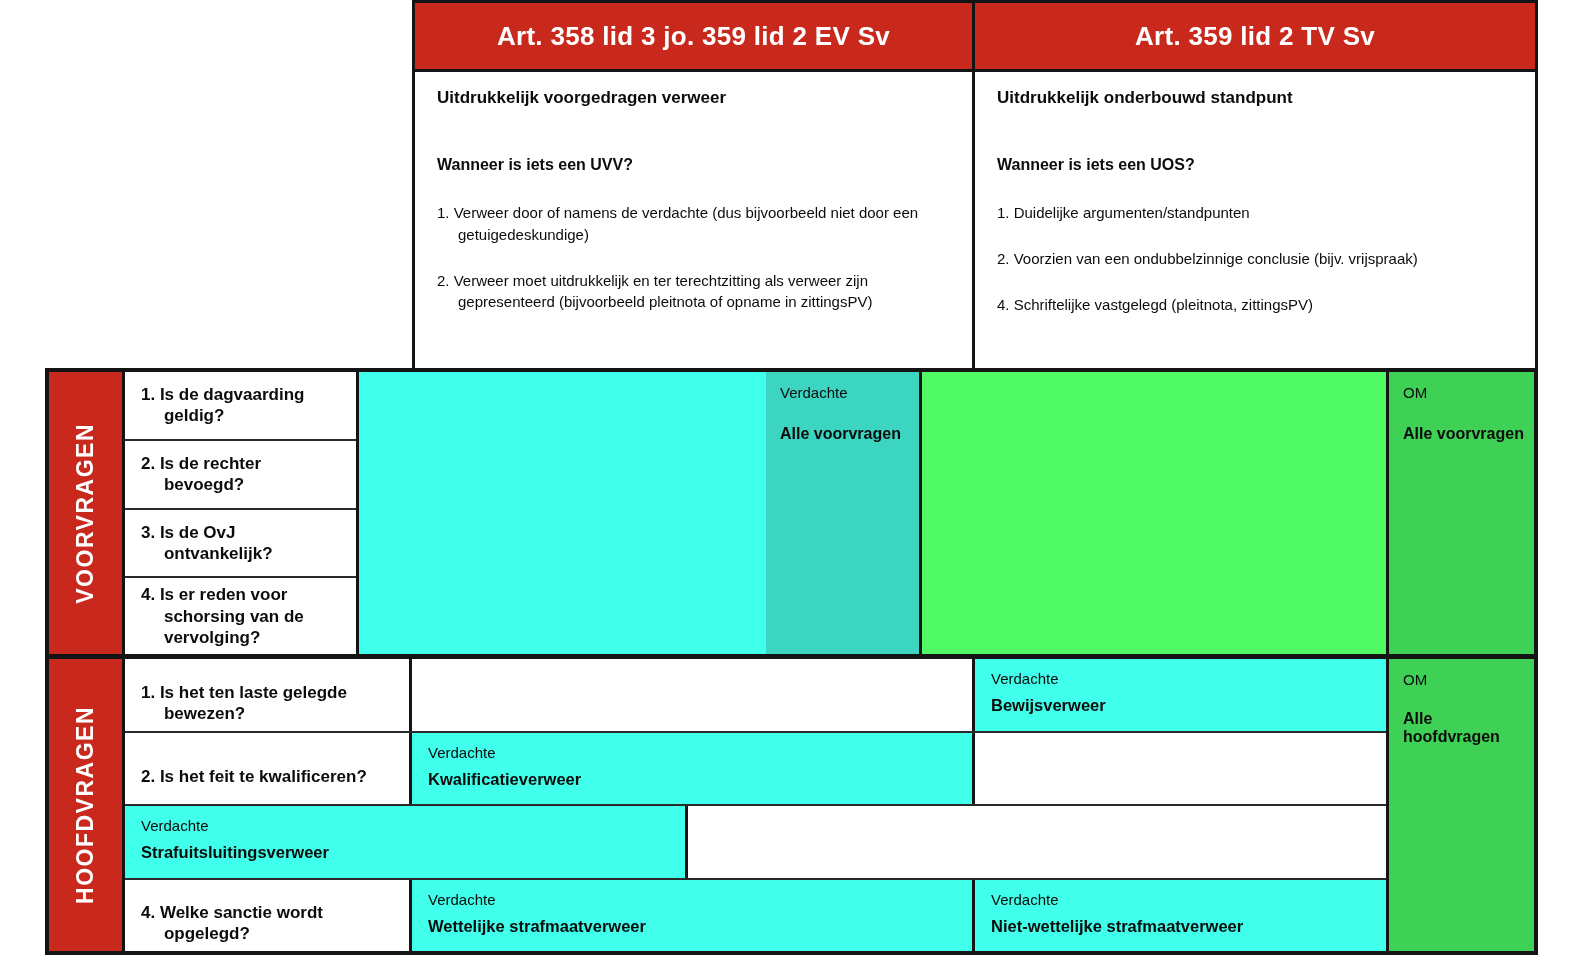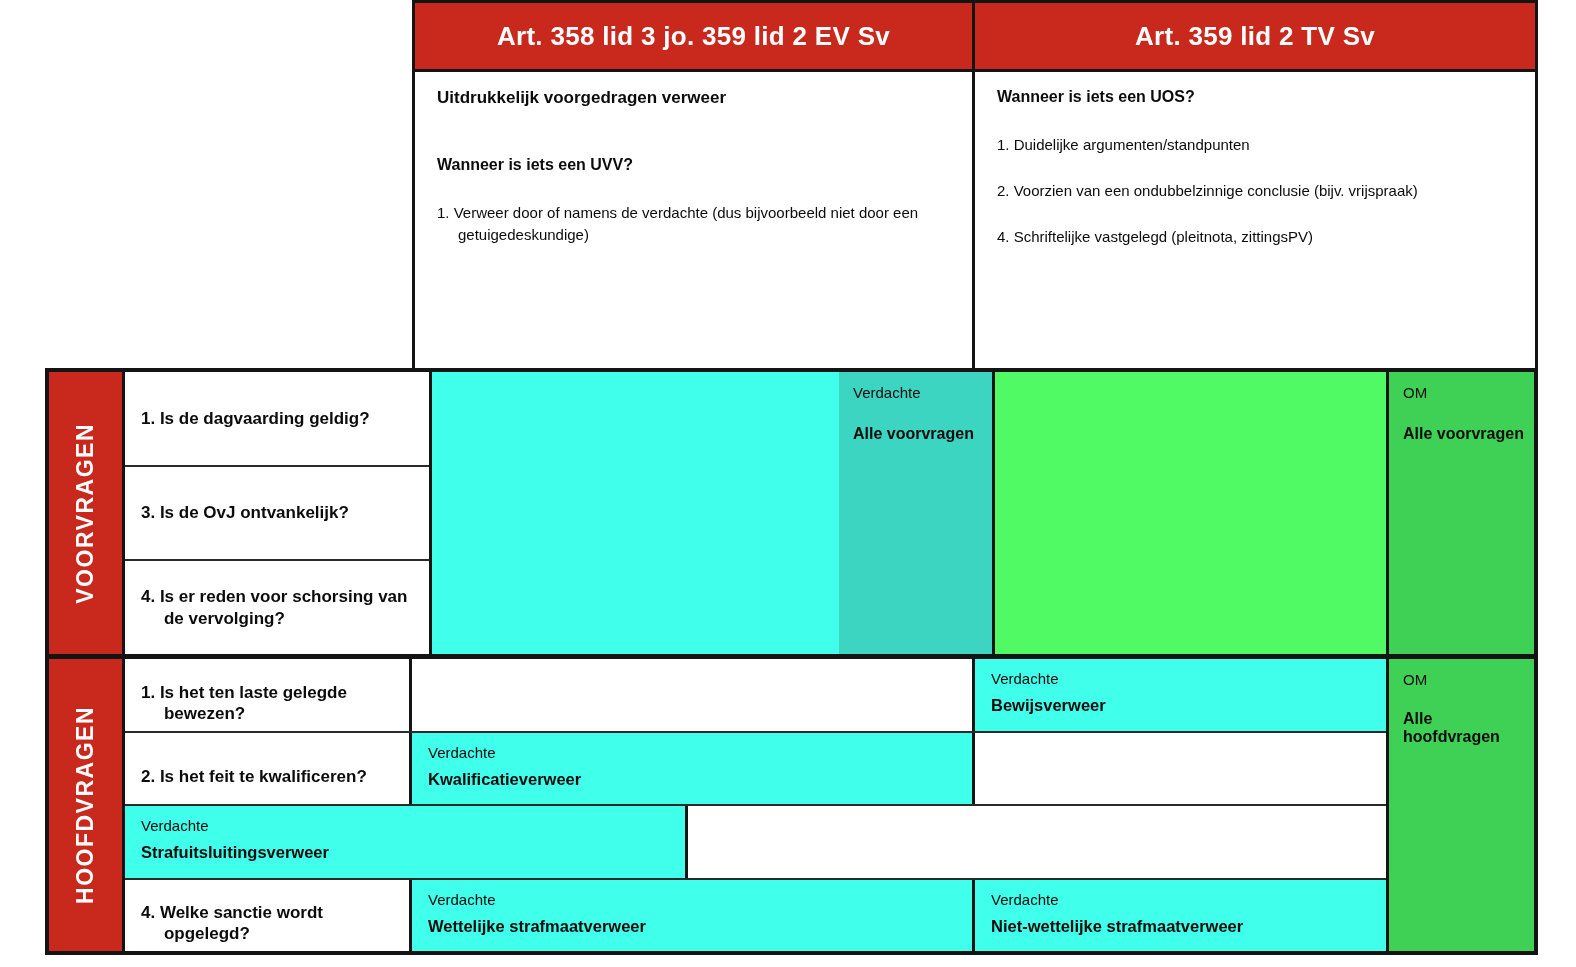--- a/index.html
+++ b/index.html
@@ -54,21 +54,21 @@
   .red-bar{
     width:76px; background:var(--red); border-right:3px solid var(--border);
     display:flex; align-items:center; justify-content:center;
   }
   .vlabel{
     writing-mode:vertical-rl; transform:rotate(180deg);
     color:#fff; font-weight:700; font-size:23px; letter-spacing:1.5px; white-space:nowrap;
   }
 
   
-  .qcol{width:307px; border-right:3px solid var(--border); display:flex; flex-direction:column; background:#fff;}
+  .qcol{width:234px; border-right:3px solid var(--border); display:flex; flex-direction:column; background:#fff;}
   .qrow{flex:1; display:flex; align-items:center; padding:6px 14px 6px 16px;}
   .qrow:not(:last-child){border-bottom:2px solid var(--thin);}
   .qtext{font-size:17px; font-weight:700; line-height:1.25; padding-left:1.35em; text-indent:-1.35em;}
 
   .voor-col1{width:563px; background:var(--cyan); border-right:3px solid var(--border); position:relative;}
   .voor-col1 .strip{position:absolute; top:0; right:0; bottom:0; width:153px; background:var(--teal);}
   .voor-col2{flex:1; background:var(--green); position:relative;}
   .voor-col2 .strip{position:absolute; top:0; right:0; bottom:0; width:148px; background:var(--dark-green); border-left:3px solid var(--border);}
   .strip{padding:12px 10px 0 14px;}
   .strip .actor{font-size:15px; margin-bottom:24px;}
@@ -100,40 +100,45 @@
   <div class="header-band">
     <div class="header-cell c1">Art. 358 lid 3 jo. 359 lid 2 EV Sv</div>
     <div class="header-cell c2">Art. 359 lid 2 TV Sv</div>
   </div>
 
   <div class="desc-band">
     <div class="desc-cell c1">
       <div class="intro"><span>Uitdrukkelijk </span><span class="kw">voorgedragen</span><span> verweer</span></div>
       <div class="desc-q">Wanneer is iets een UVV?</div>
       <div class="criteria-item">1. Verweer door of namens de verdachte (dus bijvoorbeeld niet door een getuigedeskundige)</div>
+      <div class="criteria-item">2. Verweer moet uitdrukkelijk en ter terechtzitting als verweer zijn gepresenteerd (bijvoorbeeld pleitnota of opname in zittingsPV)</div>
     </div>
     <div class="desc-cell c2">
+      <div class="intro"><span>Uitdrukkelijk </span><span class="kw">onderbouwd</span><span> standpunt</span></div>
       <div class="desc-q">Wanneer is iets een UOS?</div>
       <div class="criteria-item">1. Duidelijke argumenten/standpunten</div>
       <div class="criteria-item">2. Voorzien van een ondubbelzinnige conclusie (bijv. vrijspraak)</div>
       <div class="criteria-item">4. Schriftelijke vastgelegd (pleitnota, zittingsPV)</div>
     </div>
   </div>
 
   <div class="rows-table">
 
     <div class="section voor">
       <div class="red-bar">
         <span class="vlabel">VOORVRAGEN</span>
       </div>
       <div class="qcol">
         <div class="qrow">
             <span class="qtext">1. Is de dagvaarding geldig?</span>
           </div>
         <div class="qrow">
+            <span class="qtext">2. Is de rechter bevoegd?</span>
+          </div>
+        <div class="qrow">
             <span class="qtext">3. Is de OvJ ontvankelijk?</span>
           </div>
         <div class="qrow">
             <span class="qtext">4. Is er reden voor schorsing van de vervolging?</span>
           </div>
       </div>
       <div class="voor-col1">
         <div class="strip">
           <div class="actor">Verdachte</div>
           <div class="scope">Alle voorvragen</div>

